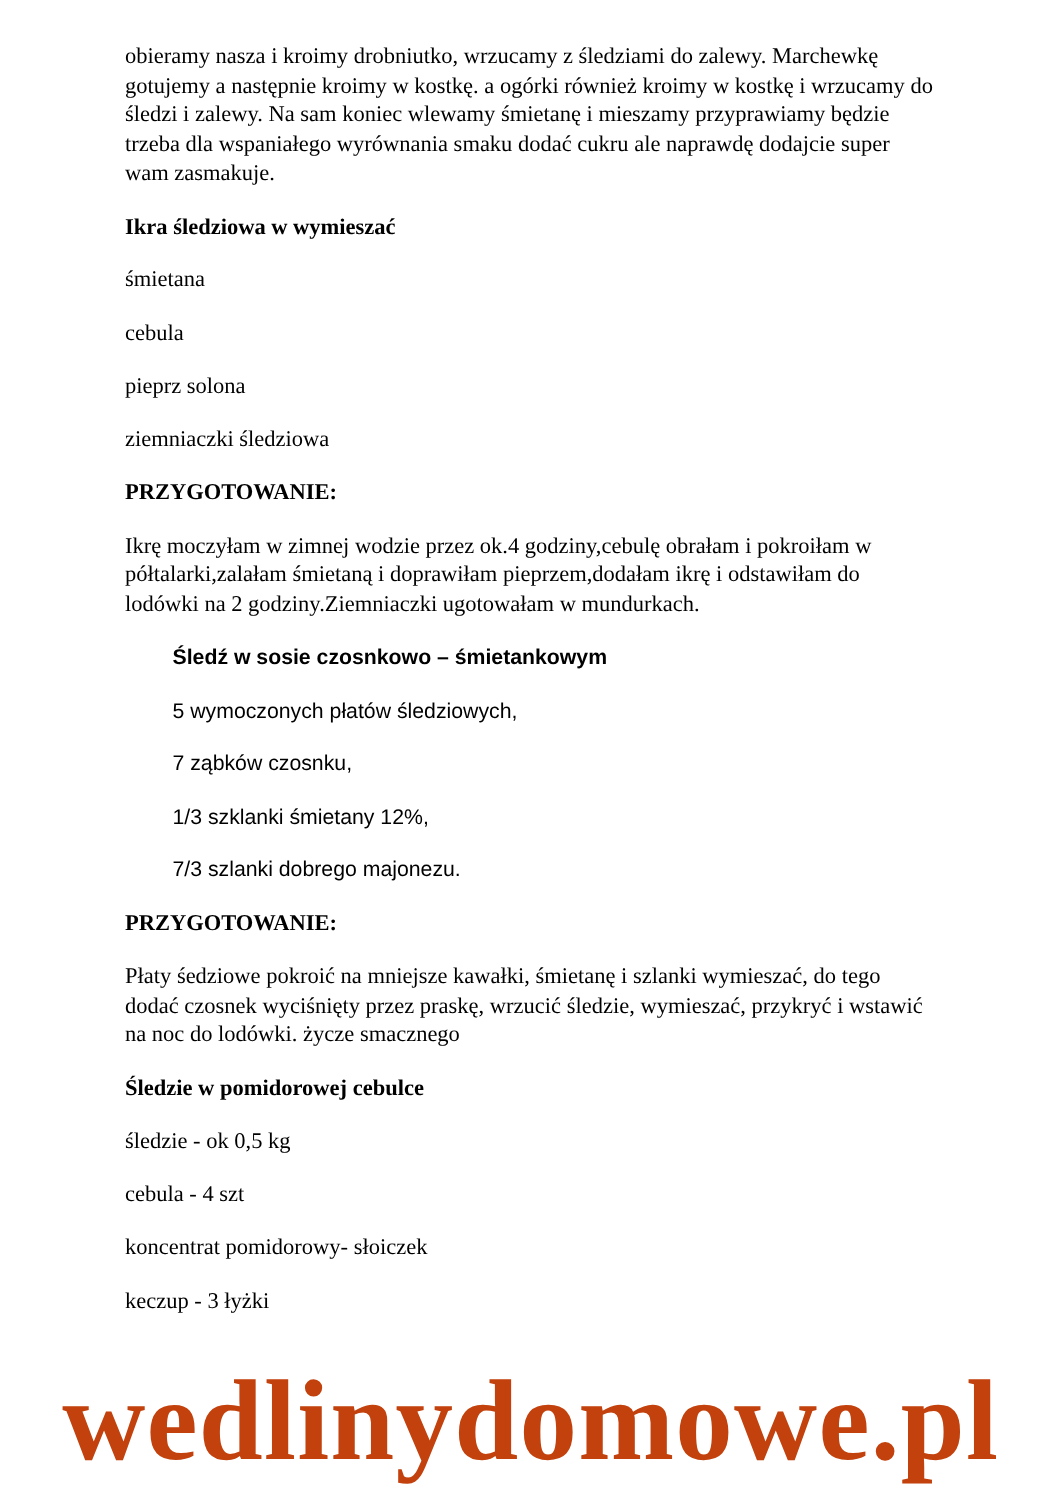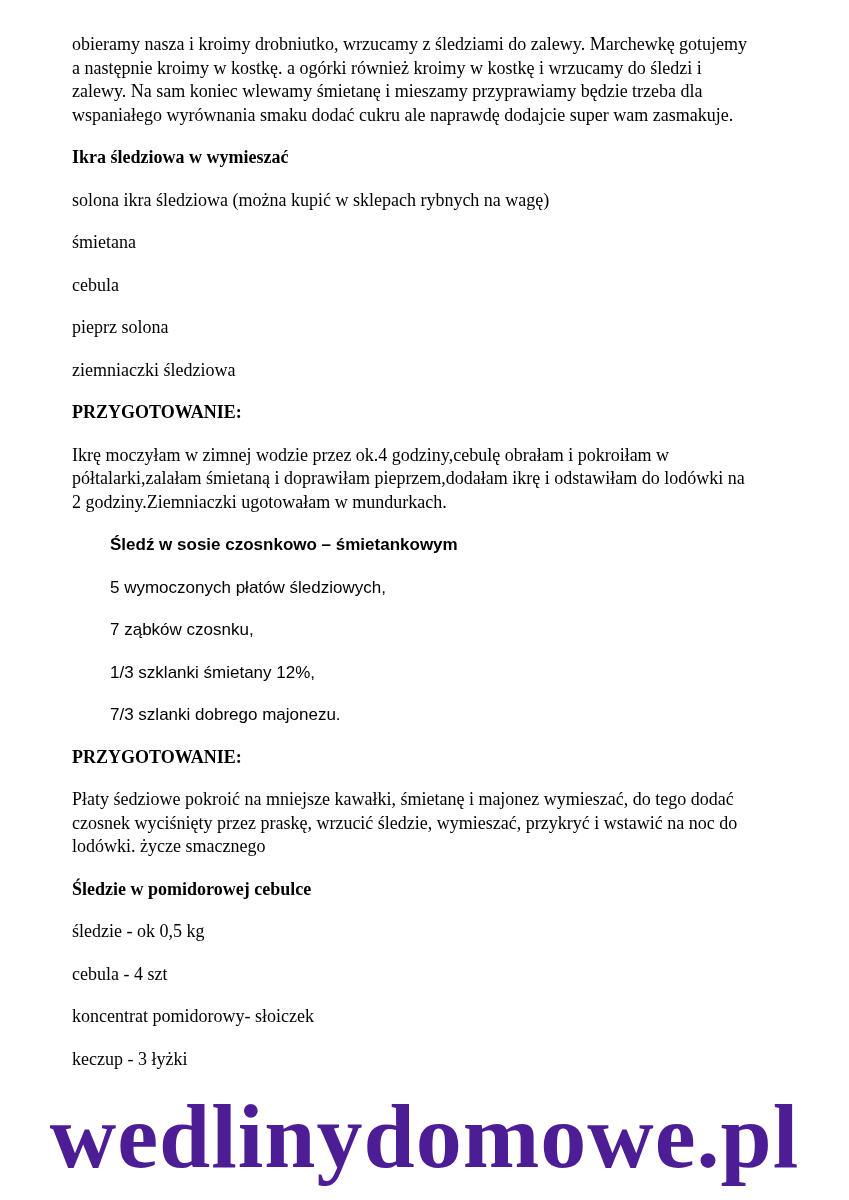--- a/index.html
+++ b/index.html
@@ -16,21 +16,21 @@
   }
   .page {
     position: relative;
     width: 849px;
     height: 1200px;
     background: #ffffff;
   }
   .content {
     position: relative;
     z-index: 1;
-    padding: 33px 100px 0 72px;
+    padding: 33px 100px 0 100px;
     font-size: 18px;
     line-height: 23.5px;
   }
   .para {
     margin: 0 0 19px 0;
   }
   .heading {
     font-weight: bold;
   }
   .sans {
@@ -41,59 +41,58 @@
   .watermark {
     position: absolute;
     z-index: 0;
     left: 50%;
     transform: translateX(-50%);
     bottom: 18px;
     font-family: "Liberation Serif", serif;
     font-weight: bold;
     font-size: 92px;
     line-height: 1;
-    color: #4c1d95;
+    color: #c2410c;
     white-space: nowrap;
     letter-spacing: 1px;
     user-select: none;
   }
 </style>
 </head>
 <body>
 
 <div class="page">
 
   <div class="watermark">wedlinydomowe.pl</div>
 
   <div class="content">
 
     <p class="para">obieramy nasza i kroimy drobniutko, wrzucamy z śledziami do zalewy. Marchewkę gotujemy a następnie kroimy w kostkę. a ogórki również kroimy w kostkę i wrzucamy do śledzi i zalewy. Na sam koniec wlewamy śmietanę i mieszamy przyprawiamy będzie trzeba dla wspaniałego wyrównania smaku dodać cukru ale naprawdę dodajcie super wam zasmakuje.</p>
 
     <p class="para heading">Ikra śledziowa w wymieszać</p>
 
-    <p class="para">solona ikra śledziowa (można kupić w sklepach rybnych na wagę)</p>
     <p class="para">śmietana</p>
     <p class="para">cebula</p>
     <p class="para">pieprz solona</p>
     <p class="para">ziemniaczki śledziowa</p>
 
     <p class="para heading">PRZYGOTOWANIE:</p>
 
     <p class="para">Ikrę moczyłam w zimnej wodzie przez ok.4 godziny,cebulę obrałam i pokroiłam w półtalarki,zalałam śmietaną i doprawiłam pieprzem,dodałam ikrę i odstawiłam do lodówki na 2 godziny.Ziemniaczki ugotowałam w mundurkach.</p>
 
     <p class="para heading sans">Śledź w sosie czosnkowo – śmietankowym</p>
 
     <p class="para sans">5 wymoczonych płatów śledziowych,</p>
     <p class="para sans">7 ząbków czosnku,</p>
     <p class="para sans">1/3 szklanki śmietany 12%,</p>
     <p class="para sans">7/3 szlanki dobrego majonezu.</p>
 
     <p class="para heading">PRZYGOTOWANIE:</p>
 
-    <p class="para">Płaty śedziowe pokroić na mniejsze kawałki, śmietanę i majonez wymieszać, do tego dodać czosnek wyciśnięty przez praskę, wrzucić śledzie, wymieszać, przykryć i wstawić na noc do lodówki. życze smacznego</p>
+    <p class="para">Płaty śedziowe pokroić na mniejsze kawałki, śmietanę i szlanki wymieszać, do tego dodać czosnek wyciśnięty przez praskę, wrzucić śledzie, wymieszać, przykryć i wstawić na noc do lodówki. życze smacznego</p>
 
     <p class="para heading">Śledzie w pomidorowej cebulce</p>
 
     <p class="para">śledzie - ok 0,5 kg</p>
     <p class="para">cebula - 4 szt</p>
     <p class="para">koncentrat pomidorowy- słoiczek</p>
     <p class="para">keczup - 3 łyżki</p>
 
   </div>
 </div>

